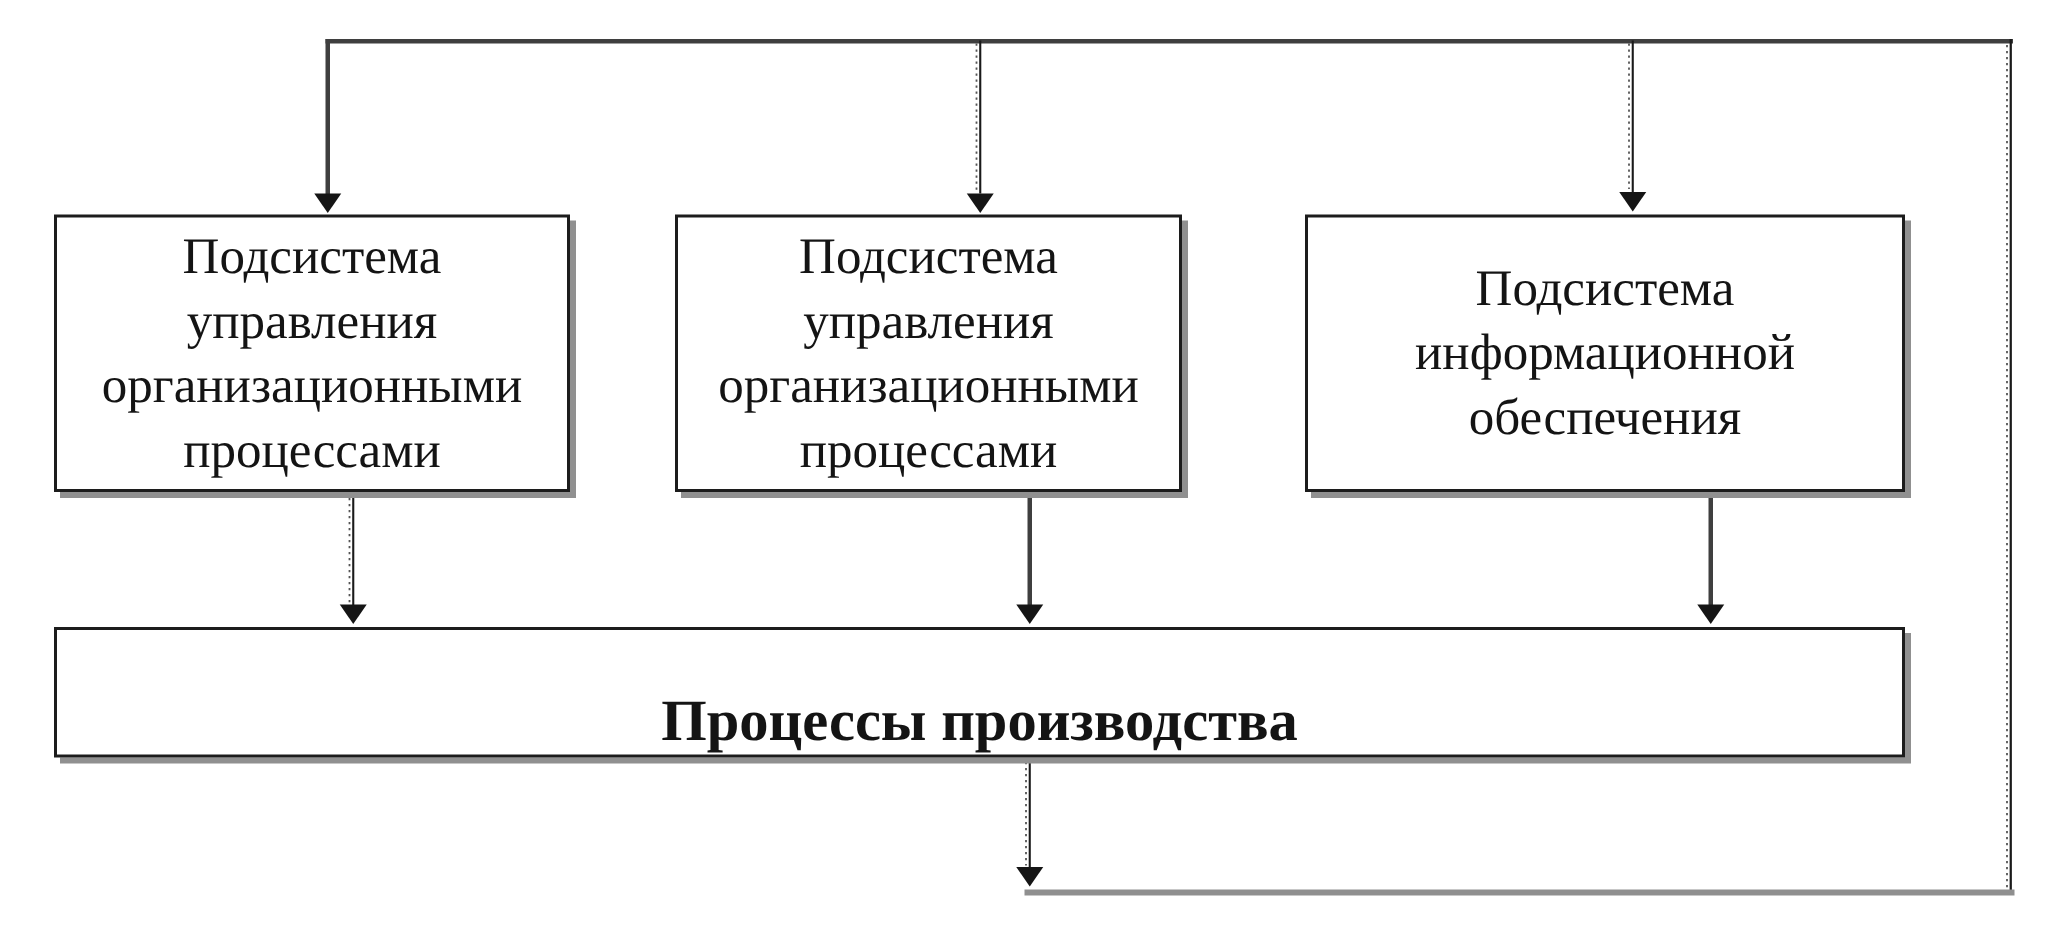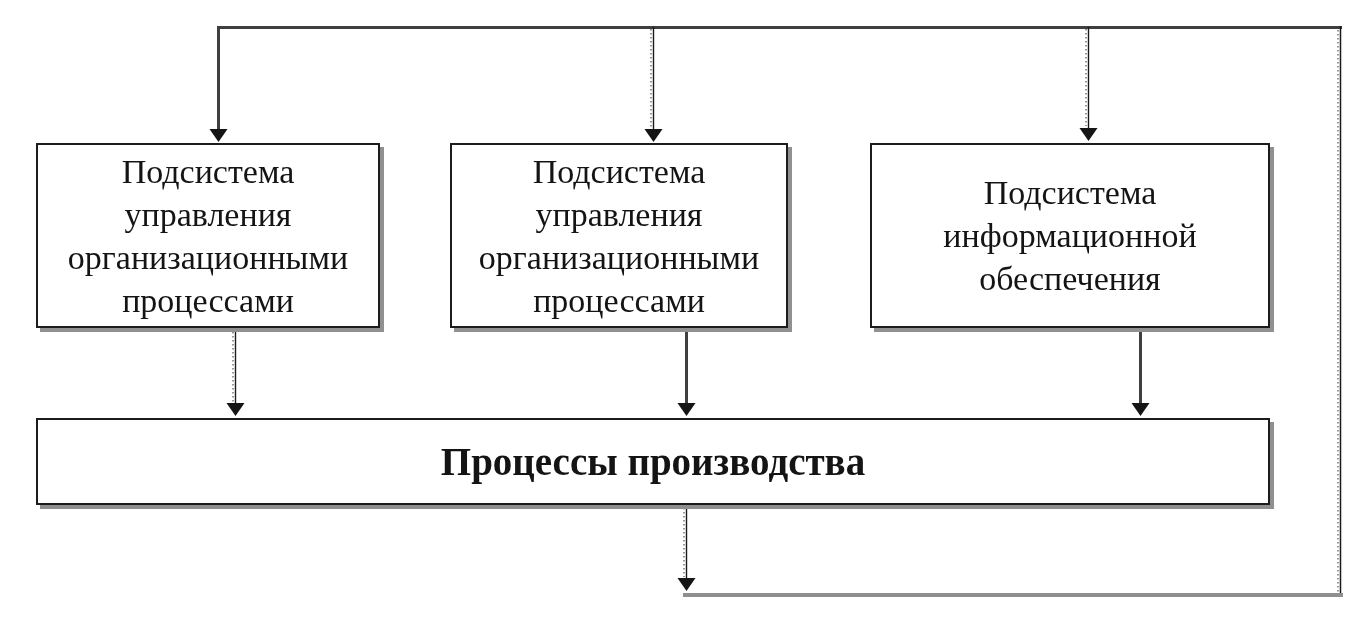--- a/index.html
+++ b/index.html
@@ -27,20 +27,21 @@
     line-height:43px;
   }
   .subsystem-box span{display:block;white-space:nowrap;}
   #box-subsystem-1{left:36px;top:143px;width:344px;height:185px;}
   #box-subsystem-2{left:450px;top:143px;width:338px;height:185px;}
   #box-subsystem-3{left:870px;top:143px;width:400px;height:185px;}
   #box-production{
     left:36px;top:418px;width:1234px;height:87px;
     font-size:39px;font-weight:bold;
     flex-direction:row;
+    align-items:flex-end;
   }
 </style>
 </head>
 <body>
 
 <div id="canvas">
 
   <svg id="connector-svg" viewBox="0 0 1365 618" xmlns="http://www.w3.org/2000/svg">
 
     <line x1="217" y1="27.5" x2="1342" y2="27.5" stroke="#3f3f3f" stroke-width="3"></line>

